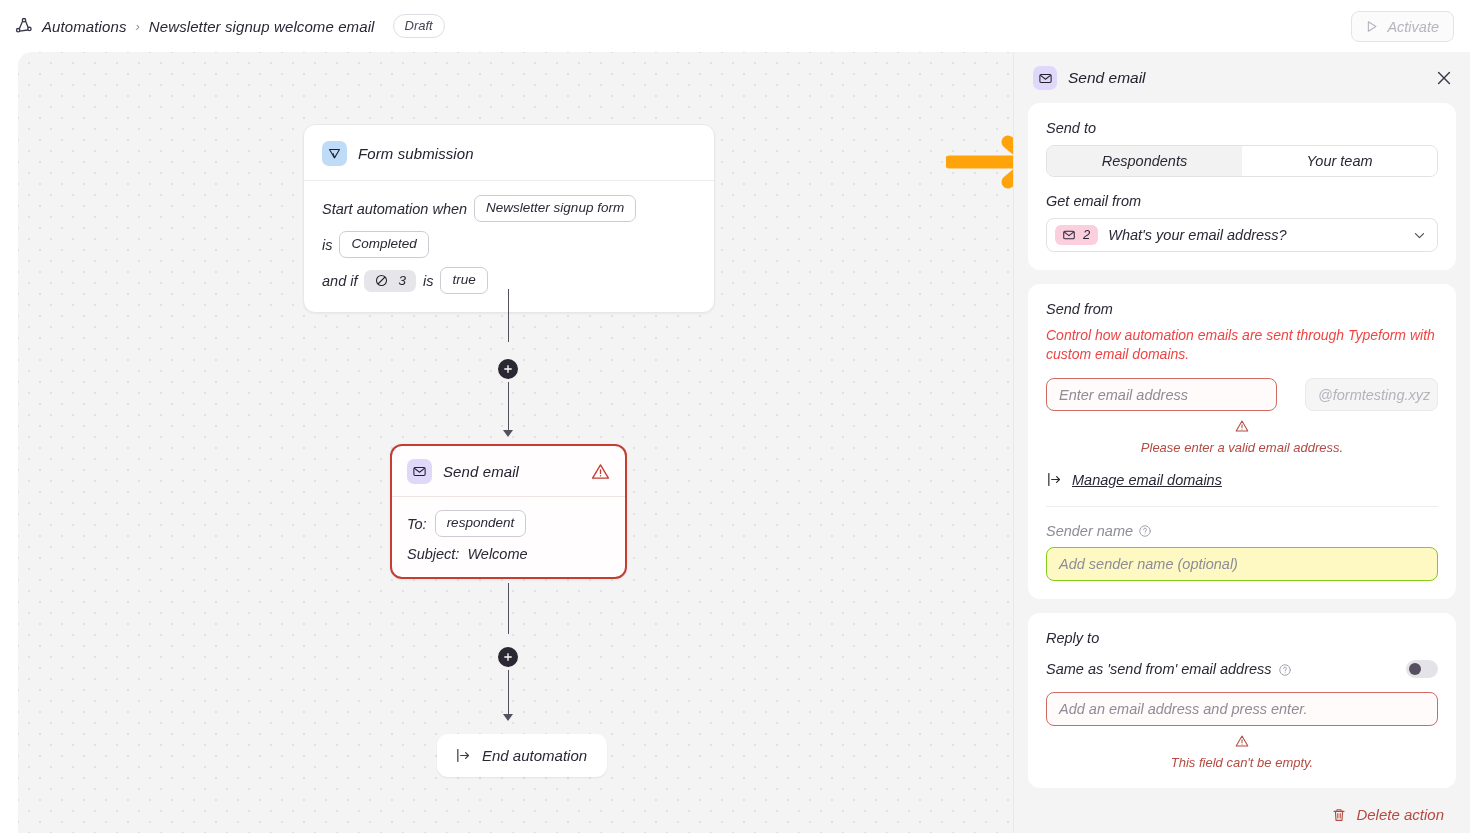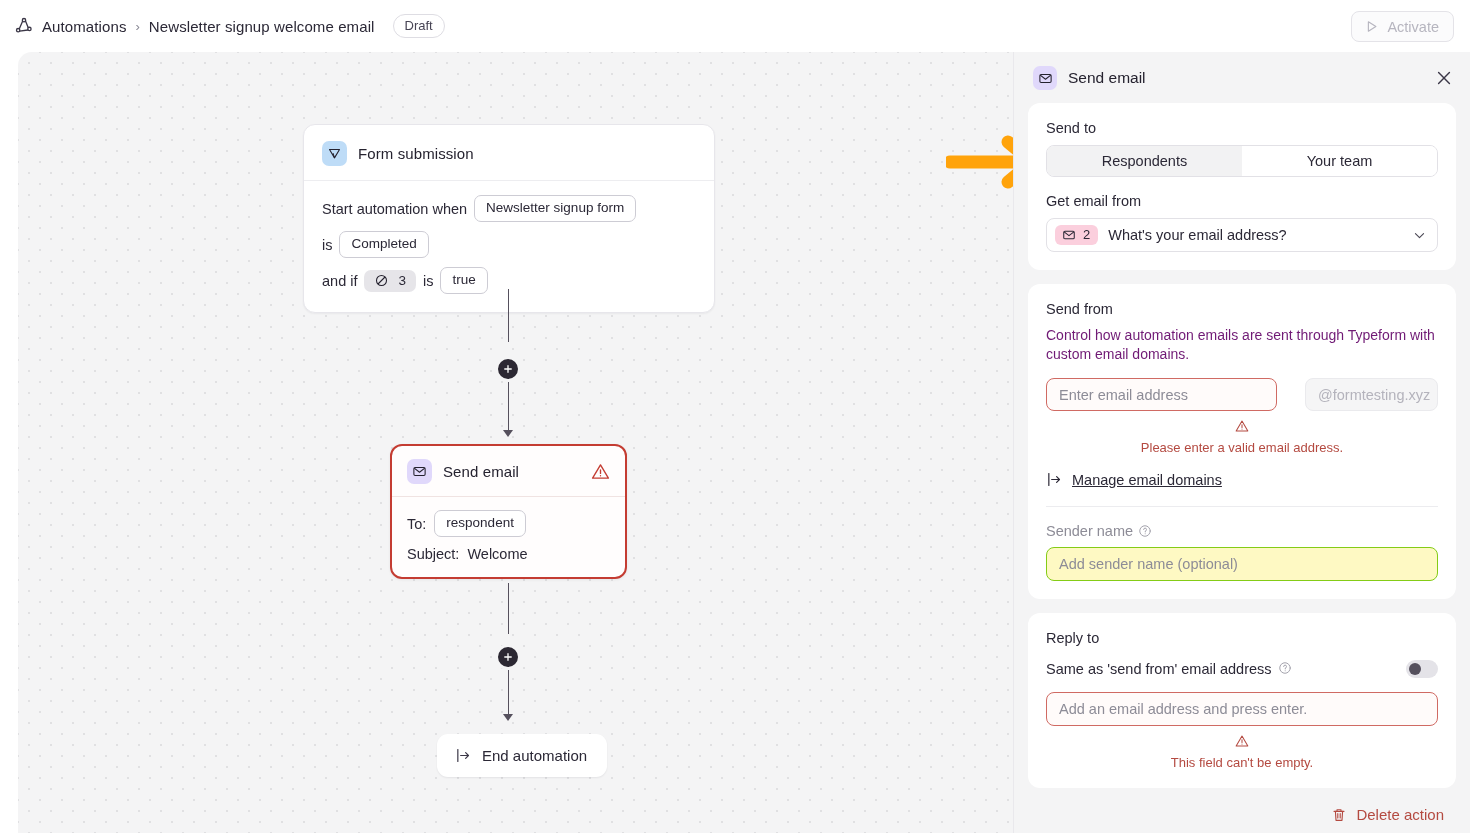--- a/index.html
+++ b/index.html
@@ -4,21 +4,21 @@
 <style>
   * { box-sizing: border-box; }
   html, body {
     margin: 0; padding: 0;
     width: 1470px; height: 833px;
     overflow: hidden;
     background: #ffffff;
     font-family: "Liberation Sans", sans-serif;
     -webkit-font-smoothing: antialiased;
   }
-  #app { position: relative; width: 1470px; height: 833px; background: #ffffff; }
+  #app { position: relative; width: 1470px; height: 833px; background: #ffffff; font-style: italic; }
 
   
   .topbar {
     position: absolute; left: 0; top: 0; width: 1470px; height: 52px;
     background: #ffffff;
     display: flex; align-items: center;
   }
   .breadcrumb { display: flex; align-items: center; gap: 8px; padding-left: 14px; }
   .bc-icon { width: 20px; height: 20px; display: block; color: #3b3747; }
   .bc-link {
@@ -187,21 +187,21 @@
   }
   .mail-badge {
     display: flex; align-items: center; gap: 7px;
     background: #fbcfdd; border-radius: 6px; padding: 2px 8px 3px 7px;
     font-size: 13px; color: #2b2836;
   }
   .mail-badge svg { width: 14px; height: 14px; display: block; color: #2b2836; }
   .select-text { font-size: 14.5px; color: #2b2836; }
   .chev { margin-left: auto; width: 15px; height: 15px; color: #4a4754; display: block; }
 
-  .desc { font-size: 14px; color: #701a75; line-height: 19px; margin: 0 0 14px 0; }
+  .desc { font-size: 14px; color: #ef4444; line-height: 19px; margin: 0 0 14px 0; }
 
   .row-inputs { display: flex; gap: 12px; align-items: flex-start; }
   .inp {
     height: 33px; border-radius: 8px; padding: 0 12px;
     font-size: 14.5px; color: #2b2836; background: #ffffff;
     border: 1px solid #e2e1e6; display: flex; align-items: center;
     cursor: text;
   }
   .inp.err { border: 1.5px solid #d06a63; background: #fffbfa; }
   .inp .ph { color: #8d8c97; }
@@ -221,21 +221,21 @@
     margin-top: 16px; cursor: pointer;
   }
   .link-row svg { width: 17px; height: 17px; display: block; color: #2b2836; }
   .link-row span { font-size: 14.5px; color: #2b2836; text-decoration: underline; }
 
   .hr { height: 1px; background: #ececef; margin: 18px 0 16px 0; }
 
   .inp-wide { width: 100%; background: #fef9c3; border: 1px solid #84cc16; height: 34px; }
 
   .toggle-row { display: flex; align-items: center; margin-top: 2px; }
-  .toggle-row .t-lbl { font-size: 14.5px; color: #2b2836; display: flex; align-items: flex-start; gap: 6px; }
+  .toggle-row .t-lbl { font-size: 14.5px; color: #2b2836; display: flex; align-items: flex-end; gap: 6px; }
   .switch {
     margin-left: auto; width: 32px; height: 18px; border-radius: 9px;
     background: #e4e3e8; position: relative; cursor: pointer;
   }
   .switch .knob {
     position: absolute; left: 3px; top: 3px; width: 12px; height: 12px;
     border-radius: 50%; background: #55505d;
   }
 
   .delete-row {

